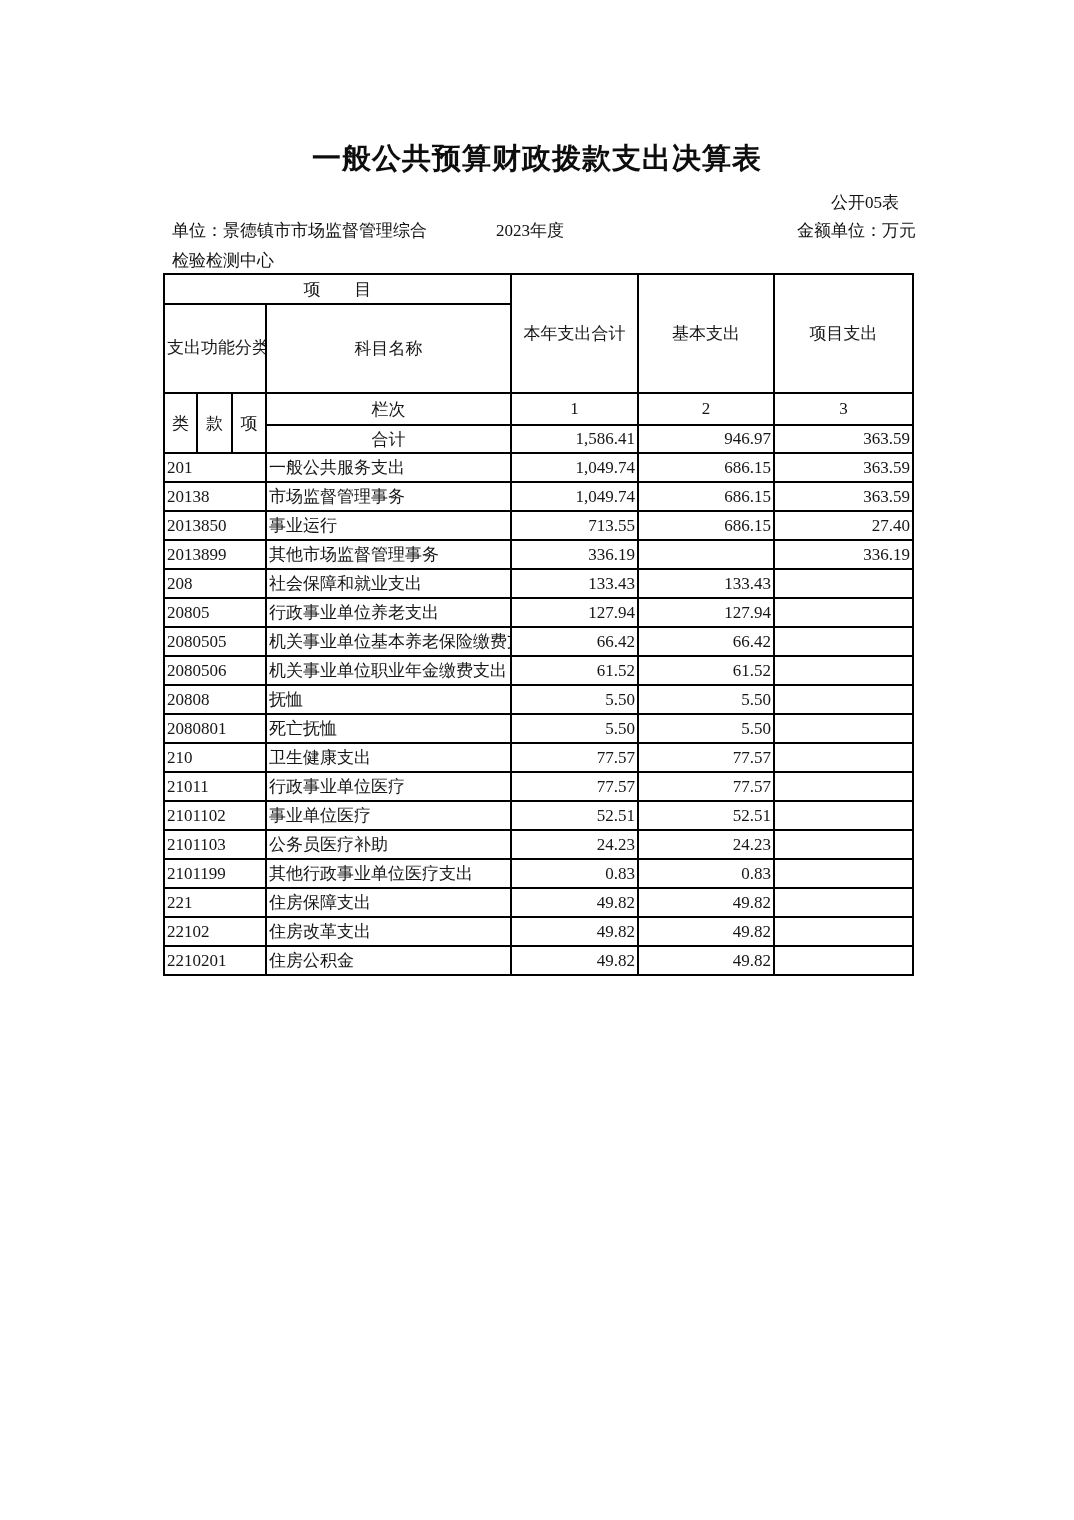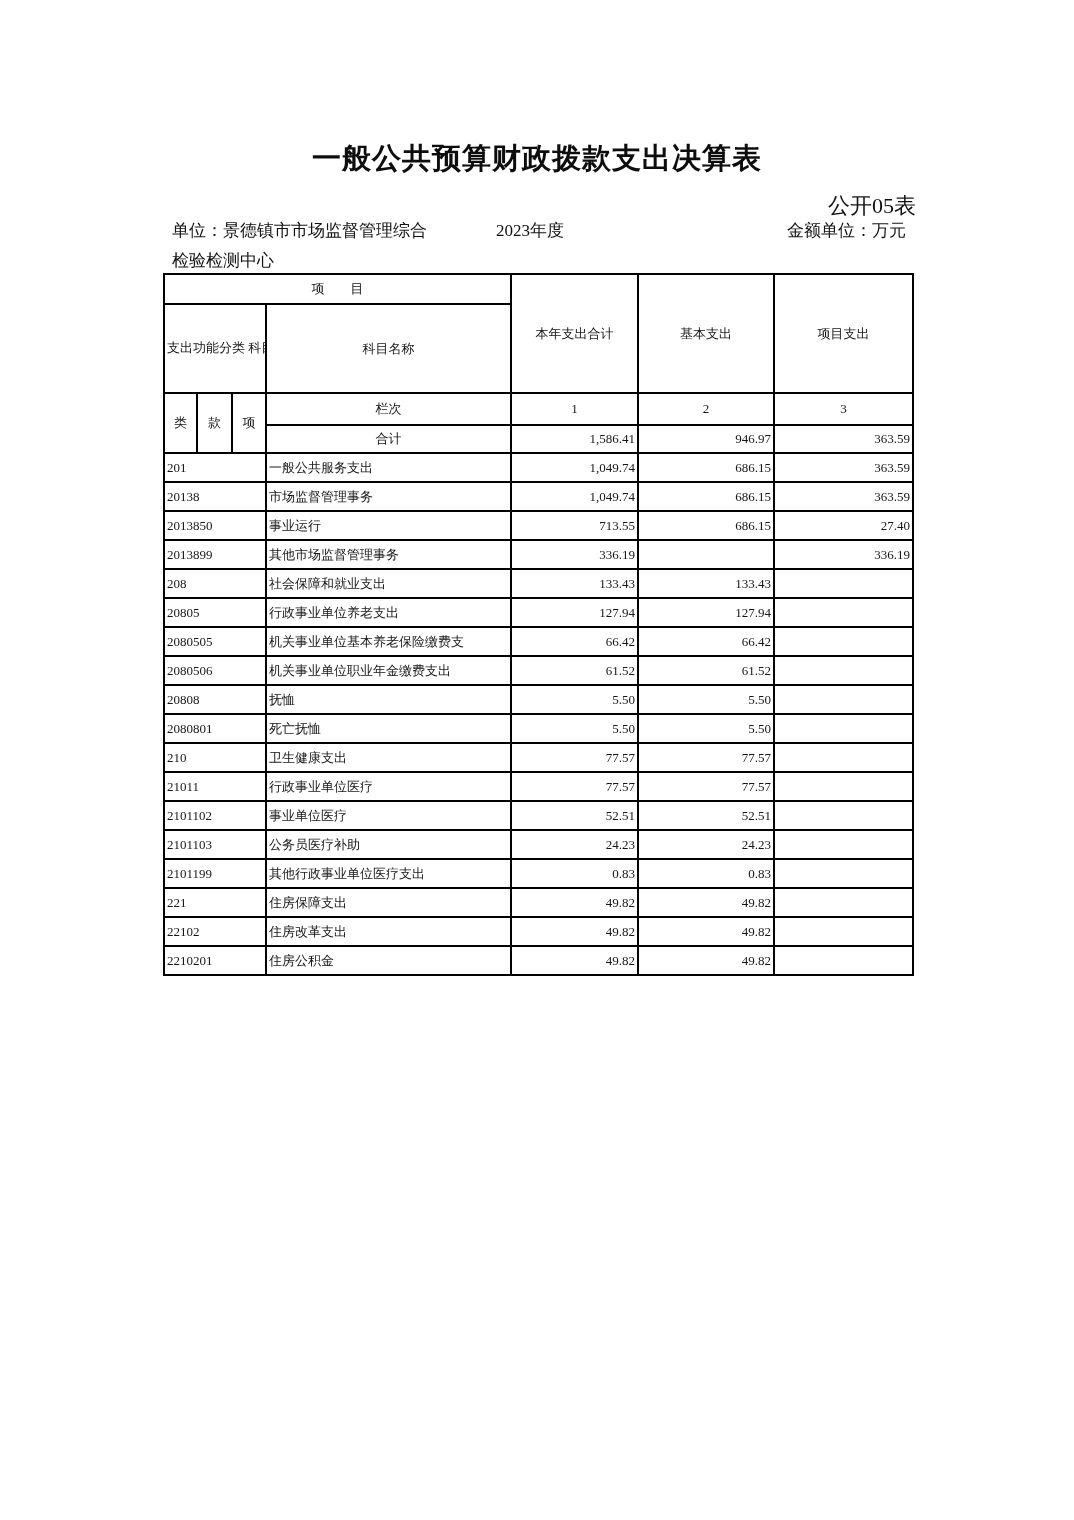--- a/index.html
+++ b/index.html
@@ -25,56 +25,56 @@
     text-align: center;
     font-family: "Liberation Sans", "DejaVu Sans", sans-serif;
     font-weight: bold;
     font-size: 29px;
     letter-spacing: 1px;
     color: #0d0d0d;
   }
   .table-code {
     position: absolute;
     top: 191px;
-    right: 158px;
-    font-size: 22px;
+    right: 175px;
+    font-size: 17px;
   }
   .unit-line1 {
     position: absolute;
     top: 219px;
     left: 172px;
     font-size: 17px;
   }
   .fiscal-year {
     position: absolute;
     top: 219px;
     left: 496px;
     font-size: 17px;
   }
   .amount-unit {
     position: absolute;
     top: 219px;
-    right: 168px;
+    right: 158px;
     font-size: 17px;
     font-family: Liberation Serif, serif;
   }
   .unit-line2 {
     position: absolute;
     top: 249px;
     left: 172px;
     font-size: 17px;
   }
   table.budget {
     position: absolute;
     top: 273px;
     left: 163px;
     width: 749px;
     border-collapse: collapse;
     table-layout: fixed;
-    font-size: 13px;
+    font-size: 17px;
     color: #161616;
     padding-left: 27px;
   }
   table.budget td {
     border: 2px solid #000000;
     padding: 0 2px;
     vertical-align: middle;
     overflow: hidden;
     white-space: nowrap;
   }

